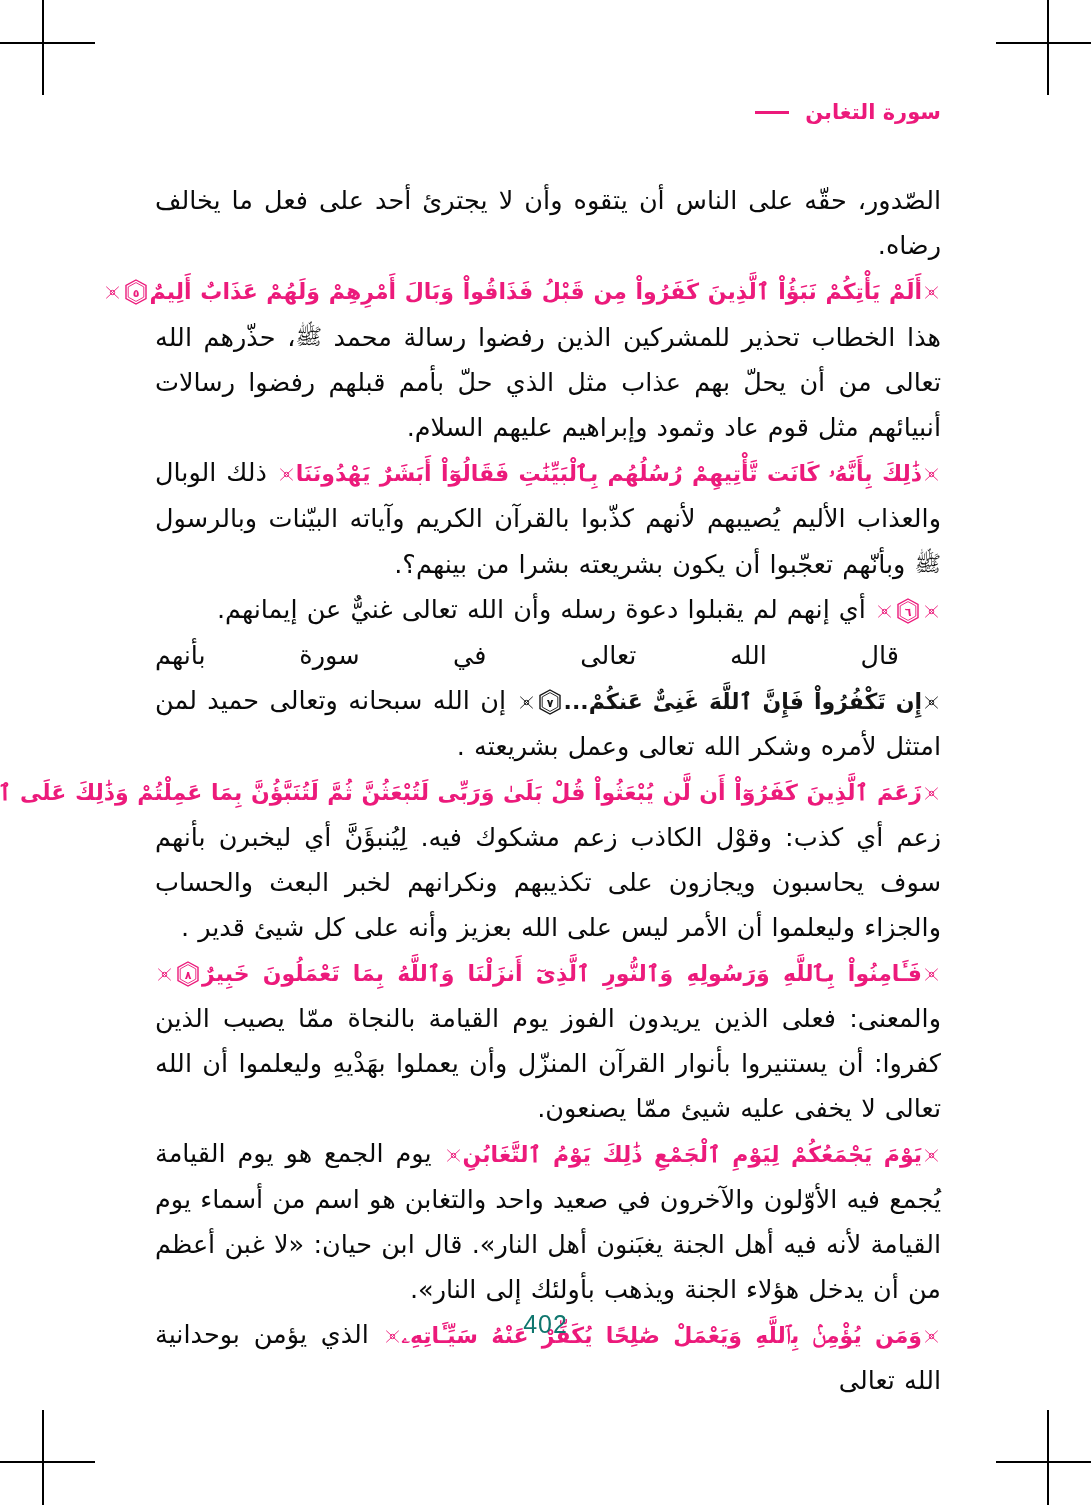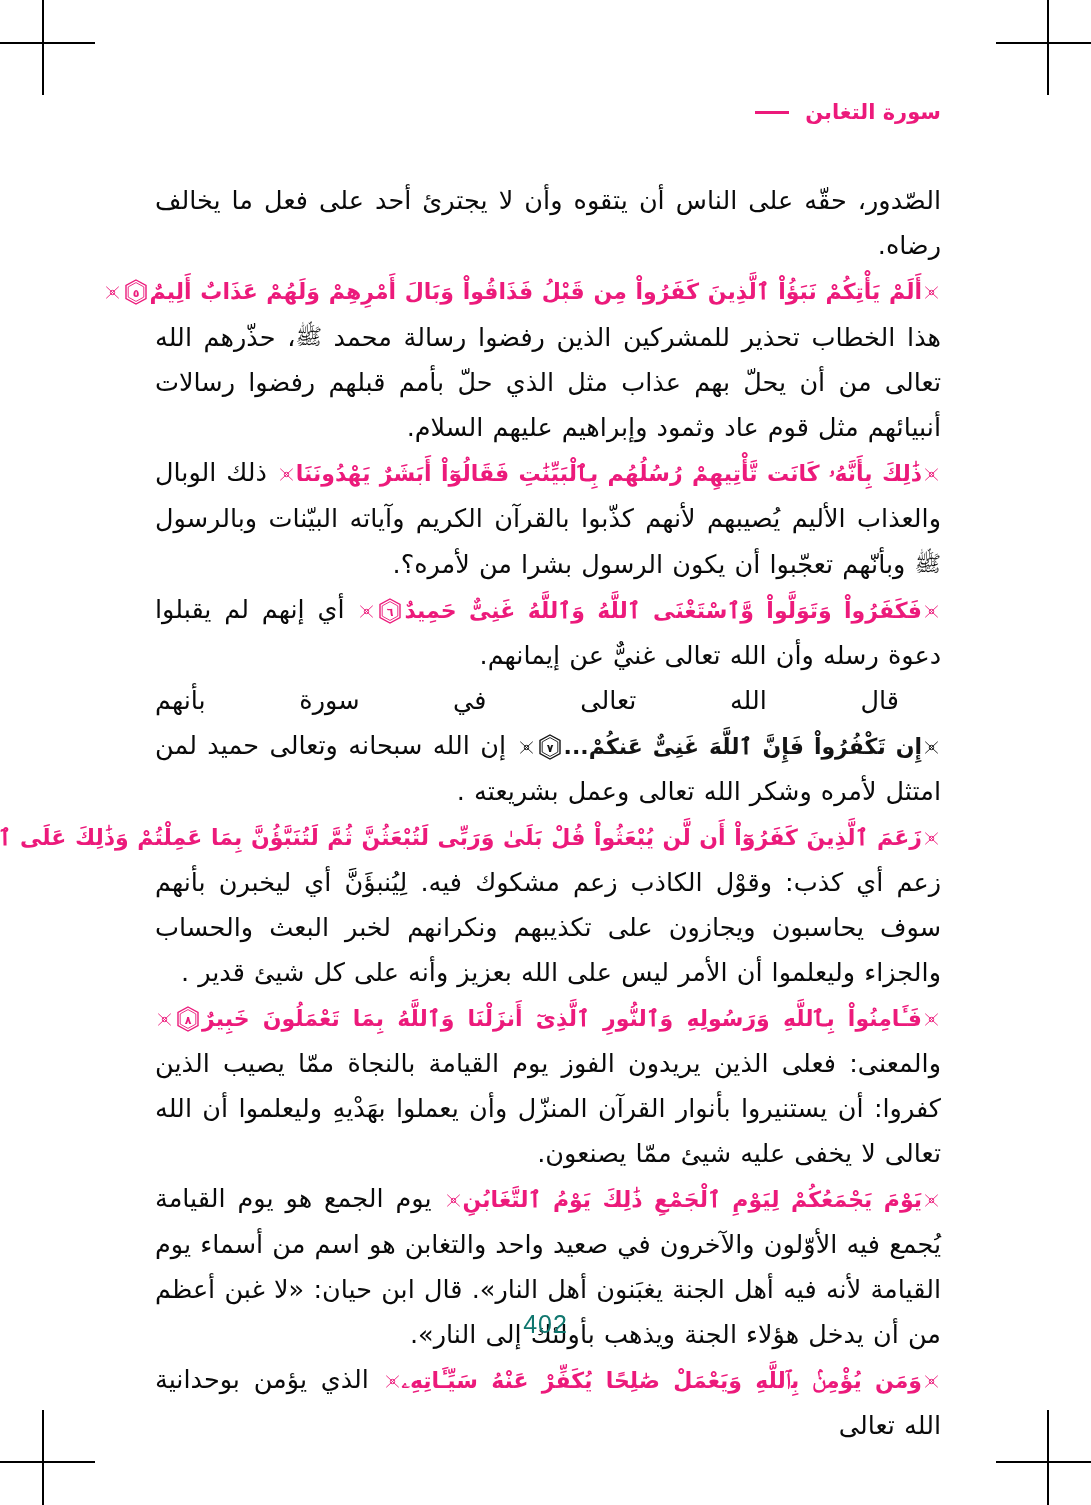--- a/index.html
+++ b/index.html
@@ -164,25 +164,25 @@
             </svg></span><span class="brk"><svg viewBox="0 0 18 24" width="15" height="21" style="vertical-align:-4px">
               <circle cx="9" cy="12" r="2.6" fill="none" stroke="#ec1a7b" stroke-width="1.2"></circle>
               <path d="M9 12 L1.5 5 M9 12 L1.5 19 M9 12 L16.5 5 M9 12 L16.5 19" stroke="#ec1a7b" stroke-width="1.1" fill="none"></path>
             </svg></span></span><span> هذا الخطاب تحذير للمشركين الذين رفضوا رسالة محمد </span><span class="honorific">ﷺ</span><span>، حذّرهم الله تعالى من أن يحلّ بهم عذاب مثل الذي حلّ بأمم قبلهم رفضوا رسالات أنبيائهم مثل قوم عاد وثمود وإبراهيم عليهم السلام.</span></div>
       <div class="para"><span class="ayah"><span class="brk"><svg viewBox="0 0 18 24" width="15" height="21" style="vertical-align:-4px">
               <circle cx="9" cy="12" r="2.6" fill="none" stroke="#ec1a7b" stroke-width="1.2"></circle>
               <path d="M9 12 L1.5 5 M9 12 L1.5 19 M9 12 L16.5 5 M9 12 L16.5 19" stroke="#ec1a7b" stroke-width="1.1" fill="none"></path>
             </svg></span><span>ذَٰلِكَ بِأَنَّهُۥ كَانَت تَّأْتِيهِمْ رُسُلُهُم بِٱلْبَيِّنَٰتِ فَقَالُوٓاْ أَبَشَرٌ يَهْدُونَنَا</span><span class="brk"><svg viewBox="0 0 18 24" width="15" height="21" style="vertical-align:-4px">
               <circle cx="9" cy="12" r="2.6" fill="none" stroke="#ec1a7b" stroke-width="1.2"></circle>
               <path d="M9 12 L1.5 5 M9 12 L1.5 19 M9 12 L16.5 5 M9 12 L16.5 19" stroke="#ec1a7b" stroke-width="1.1" fill="none"></path>
-            </svg></span></span><span> ذلك الوبال والعذاب الأليم يُصيبهم لأنهم كذّبوا بالقرآن الكريم وآياته البيّنات وبالرسول </span><span class="honorific">ﷺ</span><span> وبأنّهم تعجّبوا أن يكون الرسول بشرا من لأمره؟.</span></div>
-      <div class="para"><span class="ayah"><span class="brk"><svg viewBox="0 0 18 24" width="15" height="21" style="vertical-align:-4px">
-              <circle cx="9" cy="12" r="2.6" fill="none" stroke="#ec1a7b" stroke-width="1.2"></circle>
-              <path d="M9 12 L1.5 5 M9 12 L1.5 19 M9 12 L16.5 5 M9 12 L16.5 19" stroke="#ec1a7b" stroke-width="1.1" fill="none"></path>
-            </svg></span><span>فَكَفَرُواْ وَتَوَلَّواْ وَّٱسْتَغْنَى ٱللَّهُ وَٱللَّهُ غَنِىٌّ حَمِيدٌ</span><span class="ayah-num"><svg viewBox="0 0 26 26" width="26" height="26">
+            </svg></span></span><span> ذلك الوبال والعذاب الأليم يُصيبهم لأنهم كذّبوا بالقرآن الكريم وآياته البيّنات وبالرسول </span><span class="honorific">ﷺ</span><span> وبأنّهم تعجّبوا أن يكون بشريعته بشرا من بينهم؟.</span></div>
+      <div class="para"><span class="ayah"><span class="brk"><svg viewBox="0 0 18 24" width="15" height="21" style="vertical-align:-4px">
+              <circle cx="9" cy="12" r="2.6" fill="none" stroke="#ec1a7b" stroke-width="1.2"></circle>
+              <path d="M9 12 L1.5 5 M9 12 L1.5 19 M9 12 L16.5 5 M9 12 L16.5 19" stroke="#ec1a7b" stroke-width="1.1" fill="none"></path>
+            </svg></span><span class="ayah-num"><svg viewBox="0 0 26 26" width="26" height="26">
               <polygon class="frame" points="13,1 23,6.5 23,19.5 13,25 3,19.5 3,6.5" fill="none" stroke="#ec1a7b" stroke-width="1.4"></polygon>
               <polygon class="frame" points="13,3.6 20.8,7.9 20.8,18.1 13,22.4 5.2,18.1 5.2,7.9" fill="none" stroke="#ec1a7b" stroke-width="0.9"></polygon>
               <text x="13" y="17.6" text-anchor="middle" font-size="11" fill="#ec1a7b" font-family="DejaVu Sans, sans-serif">٦</text>
             </svg></span><span class="brk"><svg viewBox="0 0 18 24" width="15" height="21" style="vertical-align:-4px">
               <circle cx="9" cy="12" r="2.6" fill="none" stroke="#ec1a7b" stroke-width="1.2"></circle>
               <path d="M9 12 L1.5 5 M9 12 L1.5 19 M9 12 L16.5 5 M9 12 L16.5 19" stroke="#ec1a7b" stroke-width="1.1" fill="none"></path>
             </svg></span></span><span> أي  إنهم لم يقبلوا دعوة رسله وأن الله تعالى غنيٌّ  عن إيمانهم.</span></div>
       <div class="para indent"><span>قال الله تعالى في سورة بأنهم </span><span class="ayah dark"><span class="brk"><svg viewBox="0 0 18 24" width="15" height="21" style="vertical-align:-4px">
               <circle cx="9" cy="12" r="2.6" fill="none" stroke="#141414" stroke-width="1.2"></circle>
               <path d="M9 12 L1.5 5 M9 12 L1.5 19 M9 12 L16.5 5 M9 12 L16.5 19" stroke="#141414" stroke-width="1.1" fill="none"></path>

